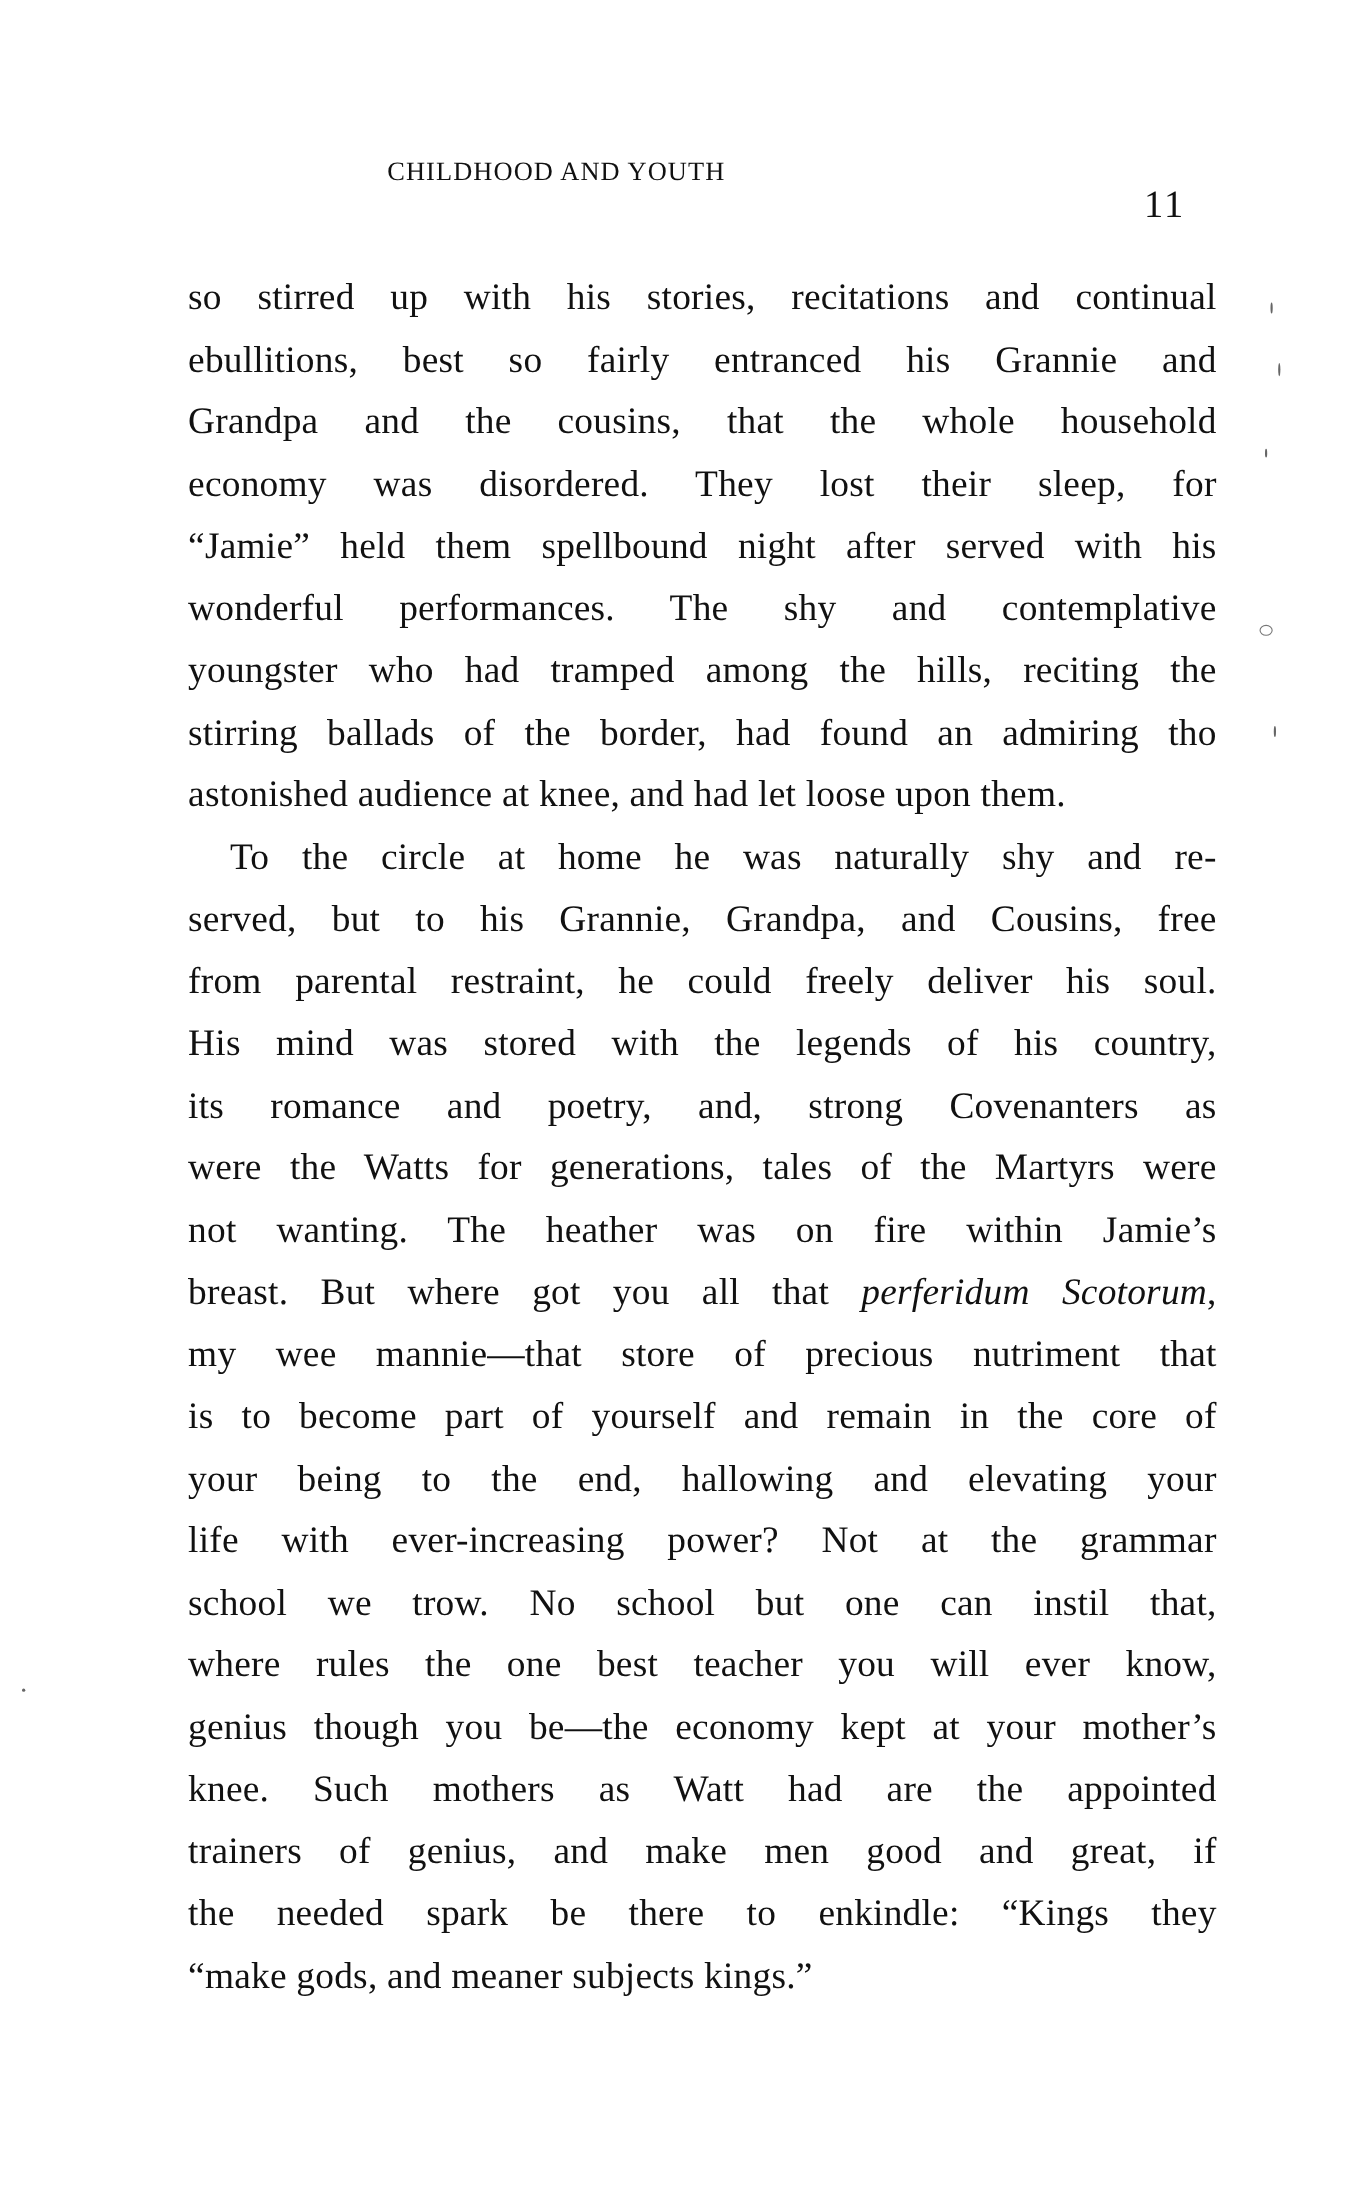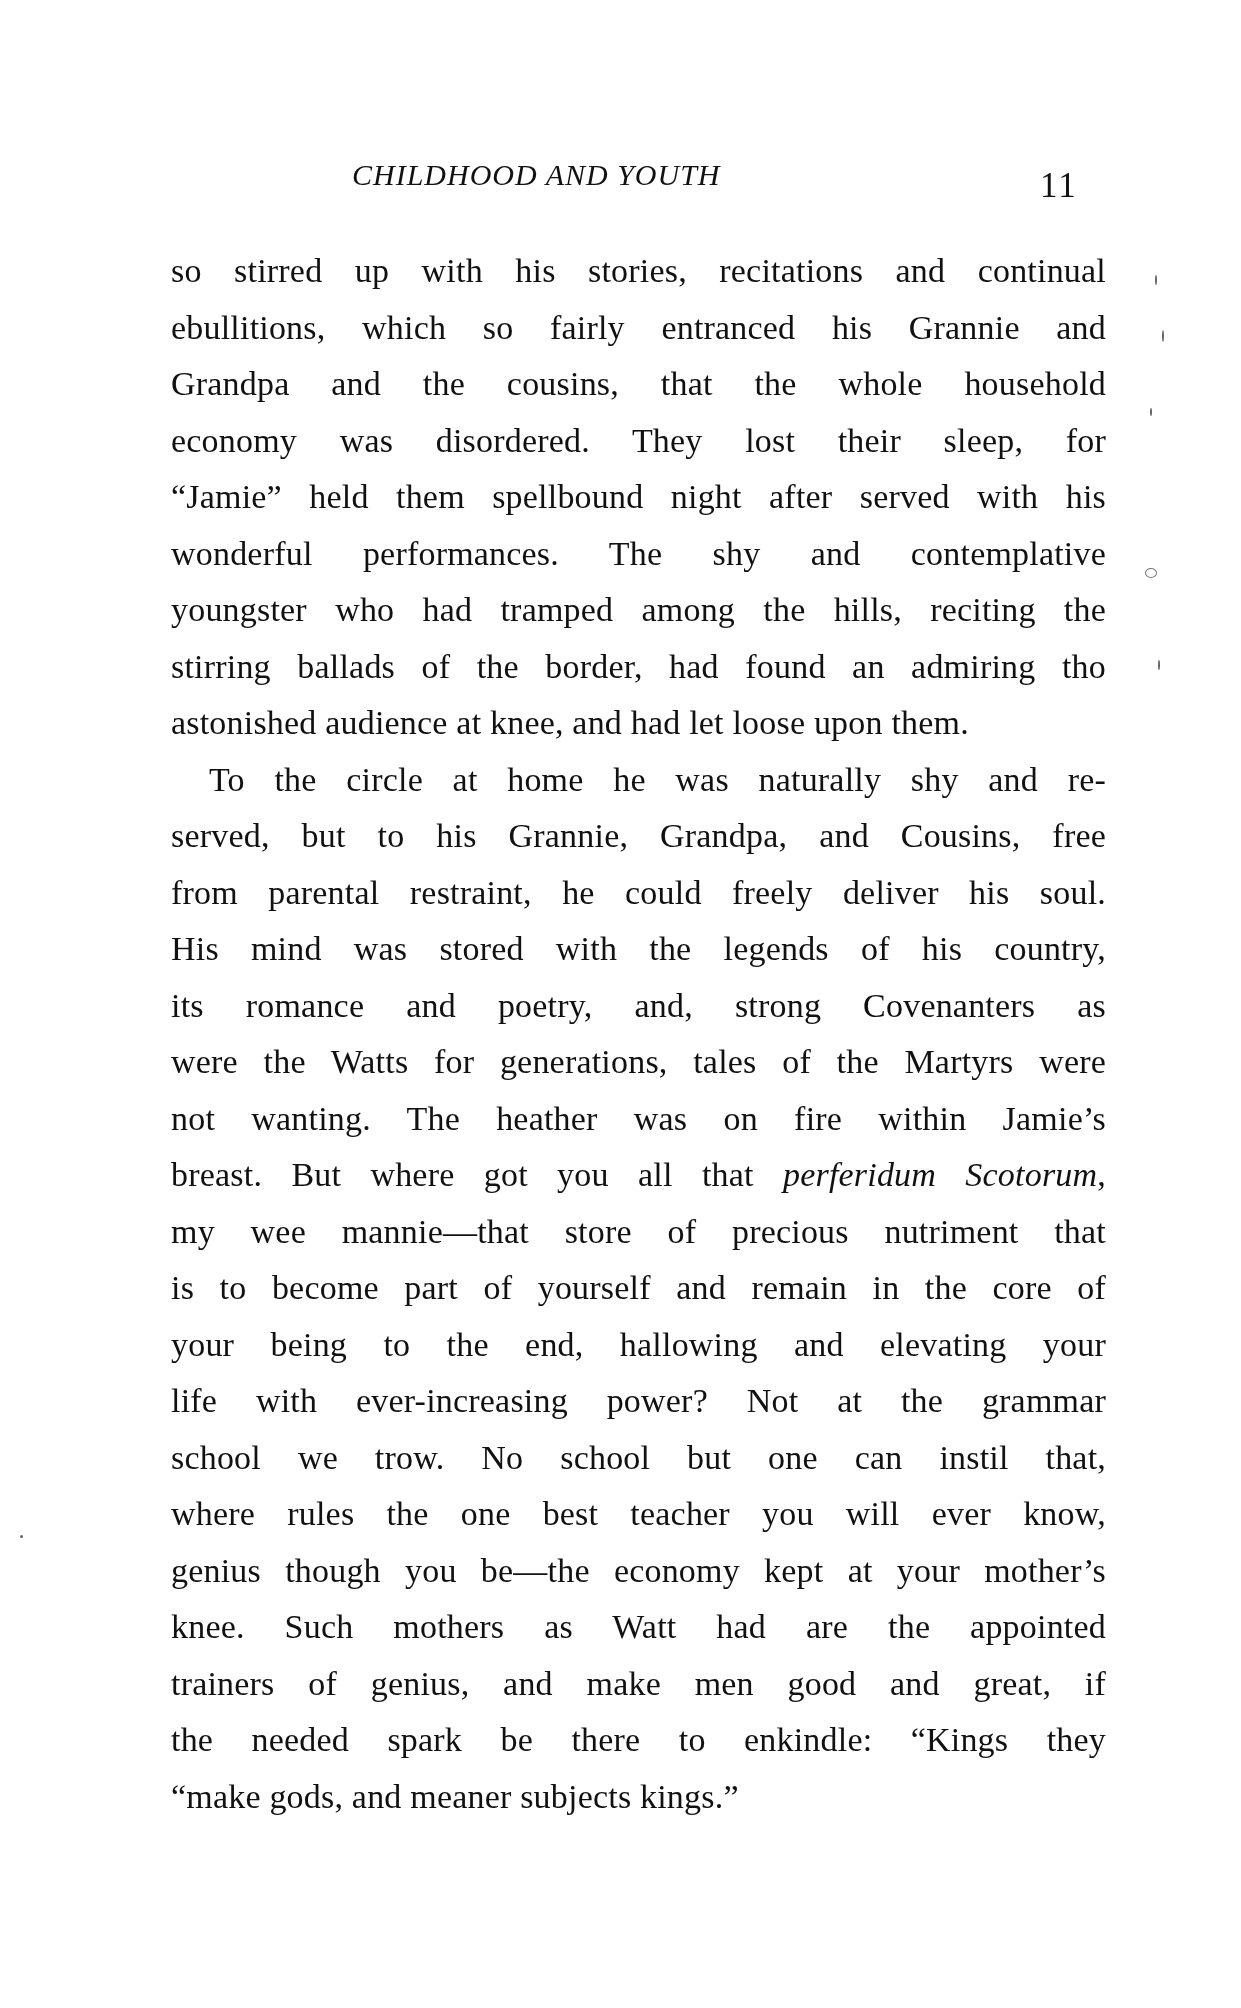--- a/index.html
+++ b/index.html
@@ -1,38 +1,38 @@
 <!DOCTYPE html>
 <html><head>
   <meta charset="utf-8">
   <style>
     html, body { margin: 0; padding: 0; background: #ffffff; }
     body { width: 1241px; height: 2008px; position: relative; overflow: hidden; }
     .page { position: absolute; left: 0; top: 0; width: 1241px; height: 2008px; background: #ffffff; color: #111111; font-family: "DejaVu Serif", "Liberation Serif", serif; }
-    .running-head { position: absolute; top: 158px; left: 352px; font-size: 30px; letter-spacing: 1px; font-family: "Liberation Serif", serif; font-style: italic; }
+    .running-head { position: absolute; top: 144px; left: 352px; font-size: 24px; letter-spacing: 1px; font-family: "Liberation Serif", serif; }
     .page-number { position: absolute; top: 166px; left: 1040px; font-size: 35px; font-family: "Liberation Serif", serif; letter-spacing: 2px; }
     .body-text { position: absolute; left: 155px; top: 243px; width: 935px; margin-left: 16px; }
     .line { height: 56.5px; font-size: 34px; line-height: 56.5px; white-space: nowrap; text-align: justify; text-align-last: justify; font-family: "Liberation Serif", serif; letter-spacing: 0.2px; }
     .line.last { text-align-last: left; }
     .line.indent { padding-left: 38px; }
     .it { font-style: italic; }
     .speck { position: absolute; background: #666; border-radius: 50%; }
   </style>
 </head>
 <body>
 
 <div class="page">
   <div class="running-head">CHILDHOOD AND YOUTH</div>
   <div class="page-number">11</div>
 
   <div class="body-text">
 
     <div>
       <div class="line">so stirred up with his stories, recitations and continual</div>
-      <div class="line">ebullitions, which so fairly entranced his Grannie and</div>
+      <div class="line">ebullitions, best so fairly entranced his Grannie and</div>
       <div class="line">Grandpa and the cousins, that the whole household</div>
       <div class="line">economy was disordered.  They lost their sleep, for</div>
       <div class="line">“Jamie” held them spellbound night after served with his</div>
       <div class="line">wonderful performances.  The shy and contemplative</div>
       <div class="line">youngster who had tramped among the hills, reciting the</div>
       <div class="line">stirring ballads of the border, had found an admiring tho</div>
       <div class="line last">astonished audience at knee, and had let loose upon them.</div>
     </div>
 
     <div>

